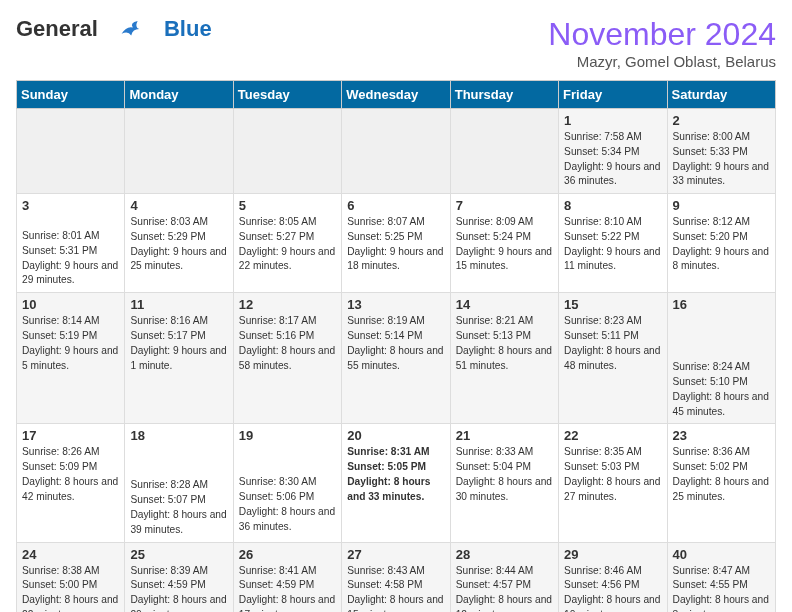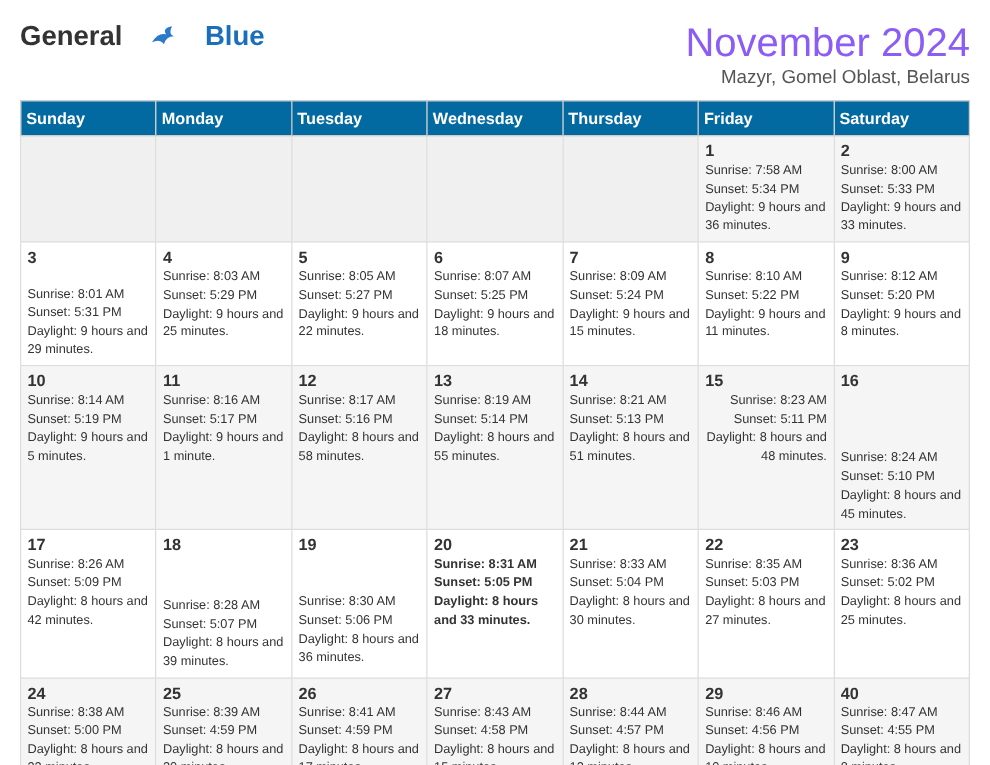--- a/index.html
+++ b/index.html
@@ -213,21 +213,21 @@
 Daylight: 8 hours and 55 minutes.</div>
         </td>
         <td>
           <span class="day-number">14</span>
           <div class="day-info" style="white-space: pre-line;">Sunrise: 8:21 AM
 Sunset: 5:13 PM
 Daylight: 8 hours and 51 minutes.</div>
         </td>
         <td>
           <span class="day-number">15</span>
-          <div class="day-info" style="white-space: pre-line; text-align: right;">Sunrise: 8:23 AM
+          <div class="day-info" style="white-space: pre-line;">Sunrise: 8:23 AM
 Sunset: 5:11 PM
 Daylight: 8 hours and 48 minutes.</div>
         </td>
         <td>
           <span class="day-number">16</span>
           <div class="day-info" style="white-space: pre-line; margin-top: 48px;">Sunrise: 8:24 AM
 Sunset: 5:10 PM
 Daylight: 8 hours and 45 minutes.</div>
         </td>
       </tr>

